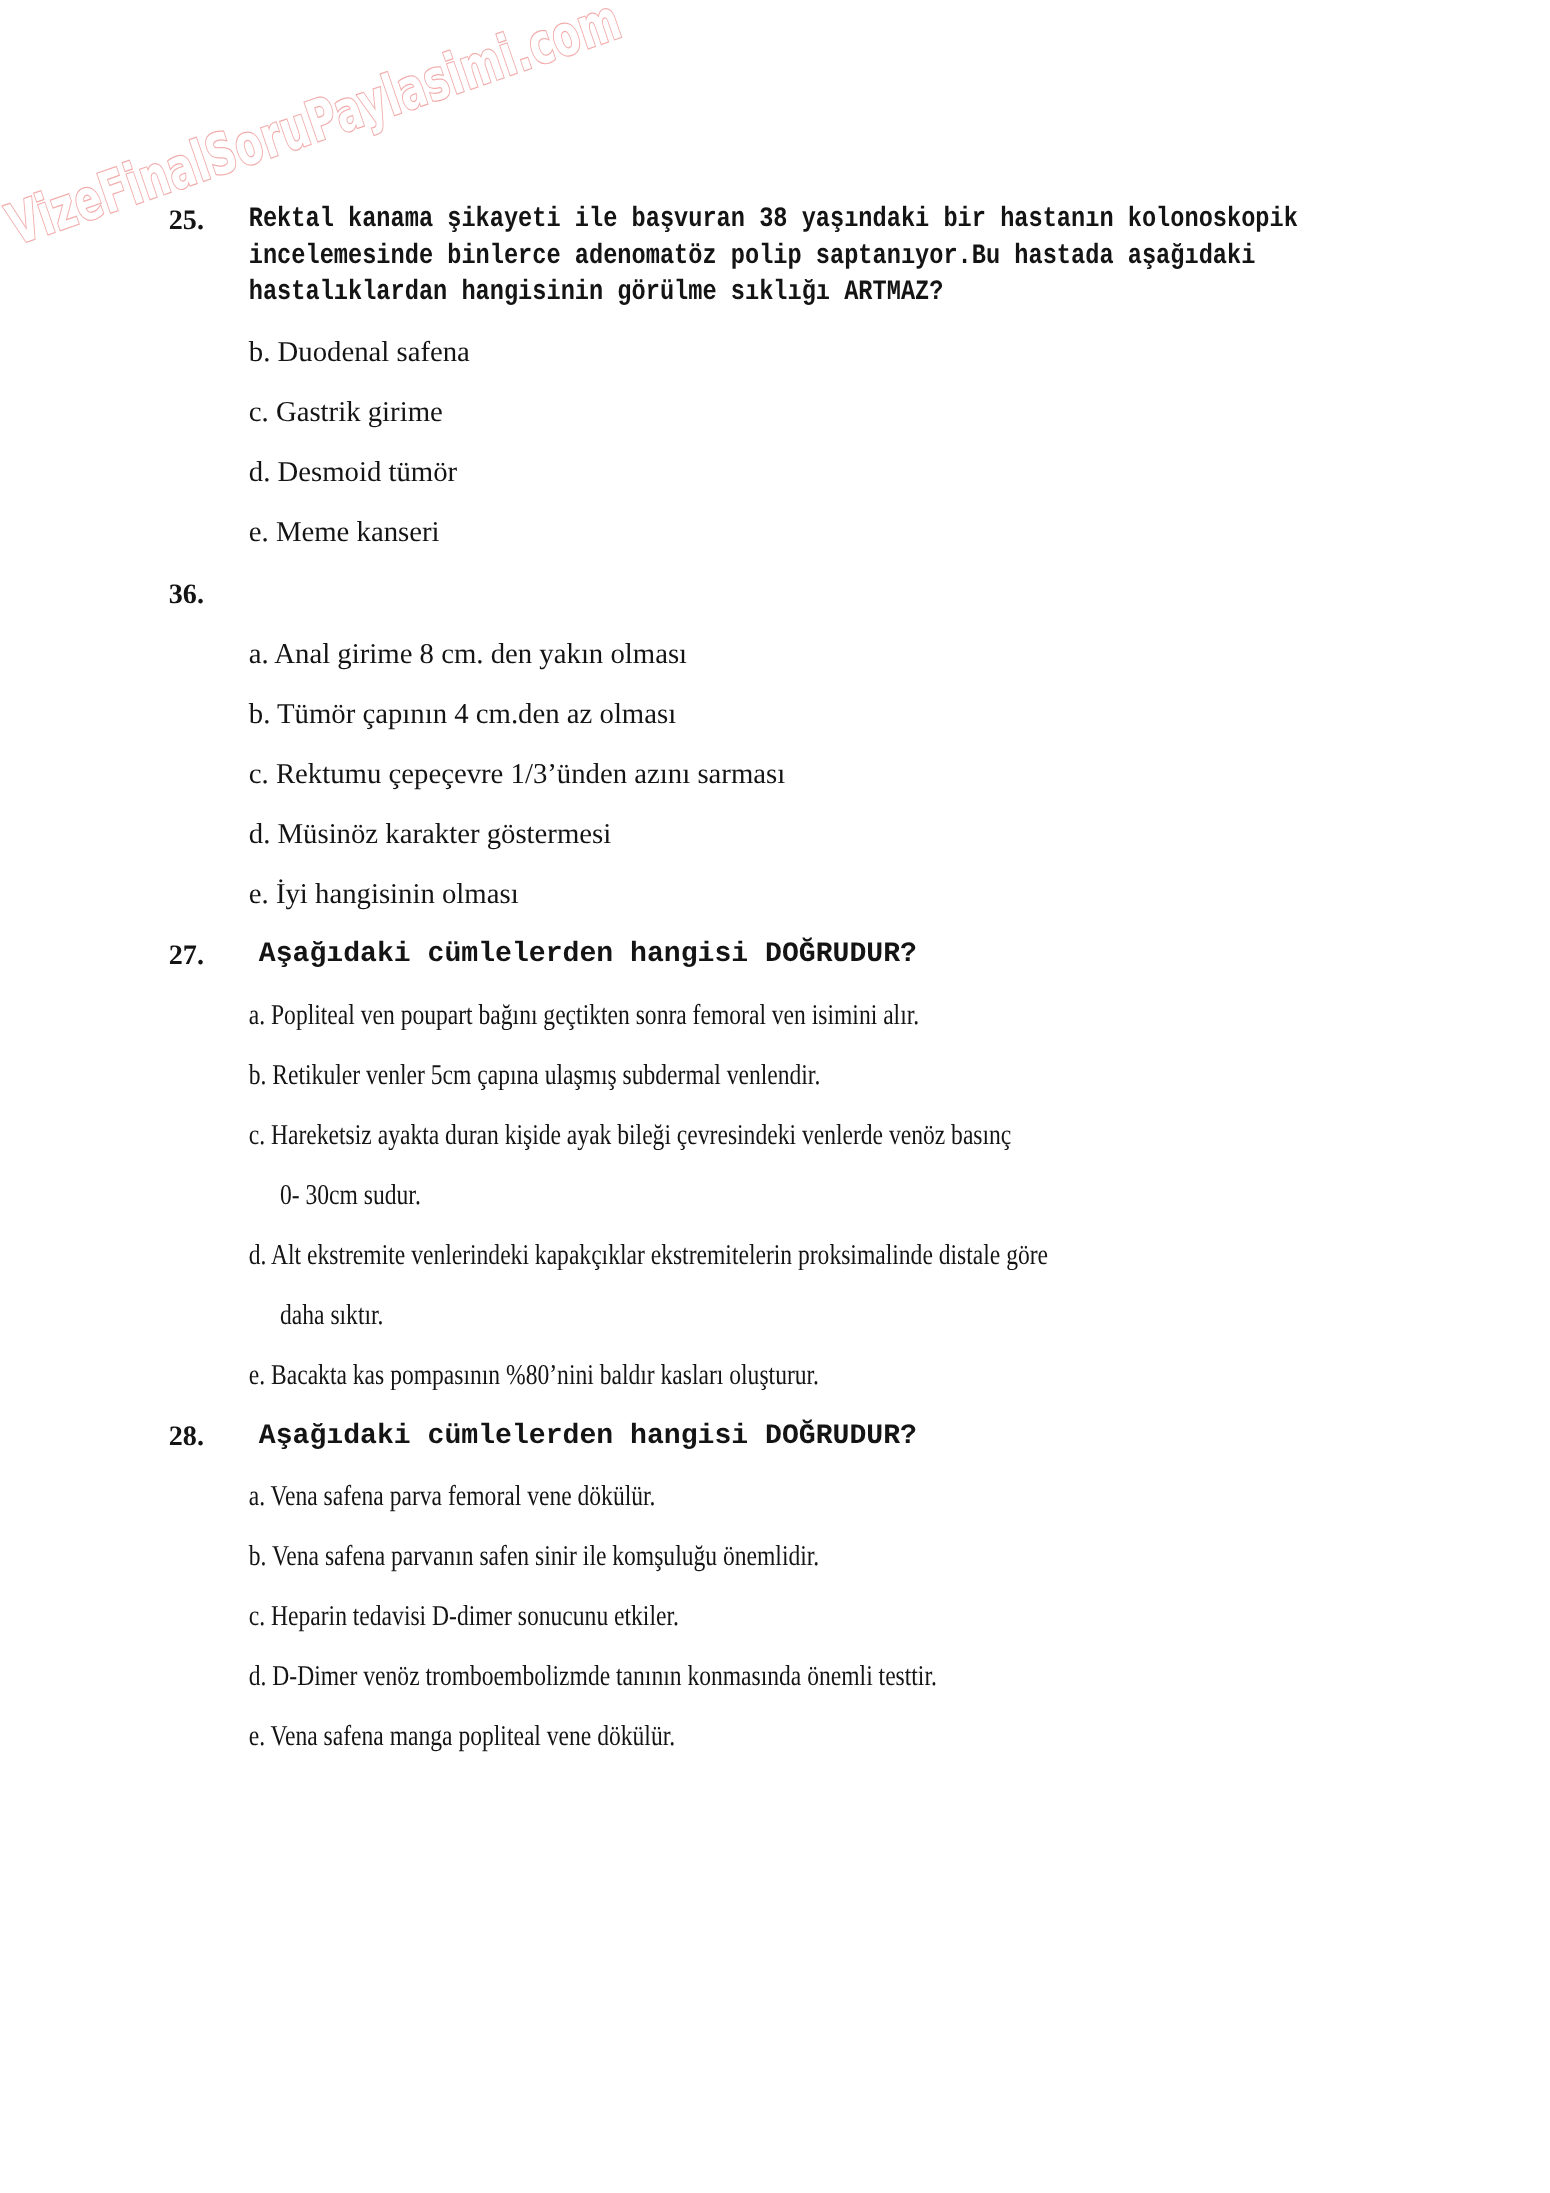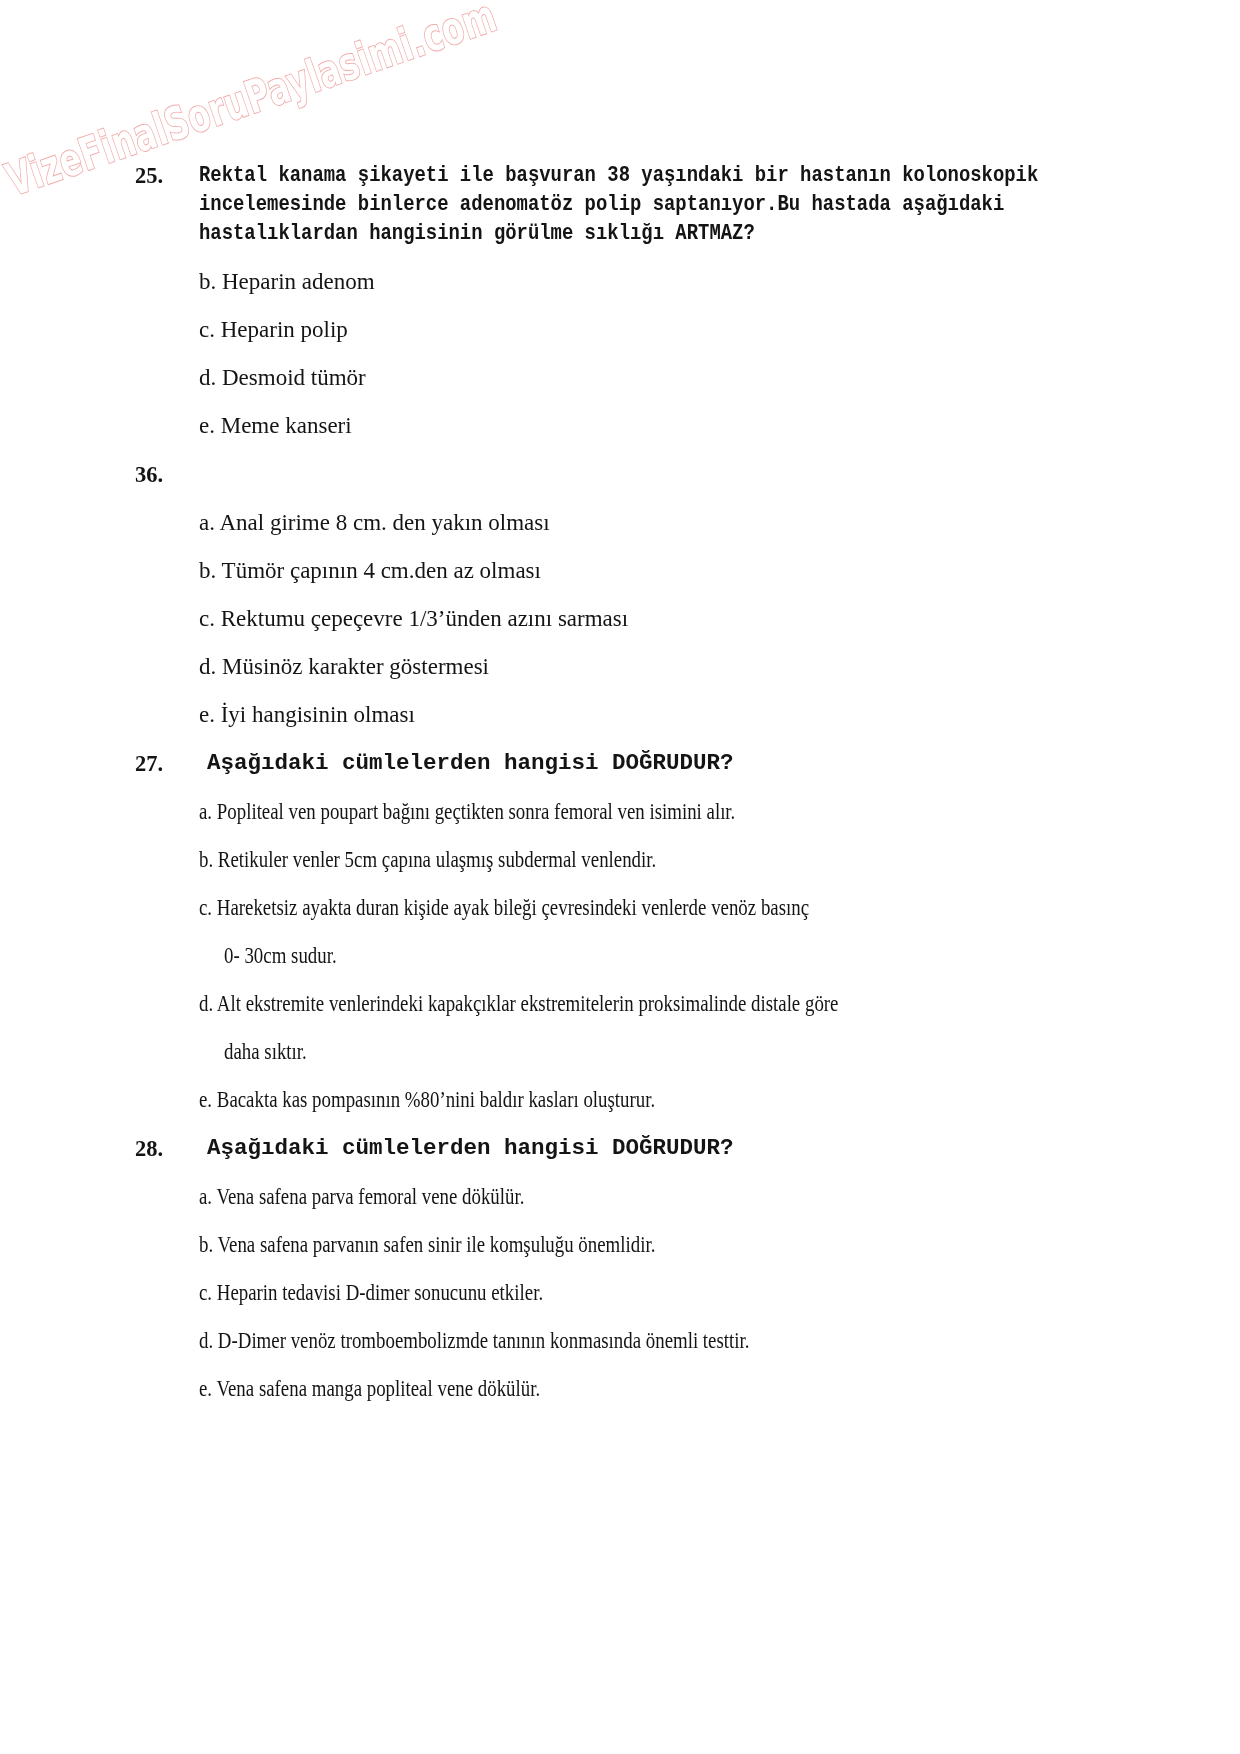--- a/index.html
+++ b/index.html
@@ -88,22 +88,22 @@
 <main id="questions">
     <div class="question">
       <div class="q-header">
         <div class="q-num">25.</div>
         <div class="q-stems">
           <div class="q-stem-line">Rektal kanama şikayeti ile başvuran 38 yaşındaki bir hastanın kolonoskopik</div>
           <div class="q-stem-line">incelemesinde binlerce adenomatöz polip saptanıyor.Bu hastada aşağıdaki</div>
           <div class="q-stem-line">hastalıklardan hangisinin görülme sıklığı ARTMAZ?</div>
         </div>
       </div>
-      <div class="opt-line">b. Heparin adenom</div>
-      <div class="opt-line">c. Heparin polip</div>
+      <div class="opt-line">b. Duodenal safena</div>
+      <div class="opt-line">c. Gastrik girime</div>
       <div class="opt-line">d. Desmoid tümör</div>
       <div class="opt-line">e. Meme kanseri</div>
     </div>
     <div class="question">
       <div class="q-header">
         <div class="q-num">36.</div>
       </div>
       <div class="opt-line">a. Anal girime 8 cm. den yakın olması</div>
       <div class="opt-line">b. Tümör çapının 4 cm.den az olması</div>
       <div class="opt-line">c. Rektumu çepeçevre 1/3’ünden azını sarması</div>

